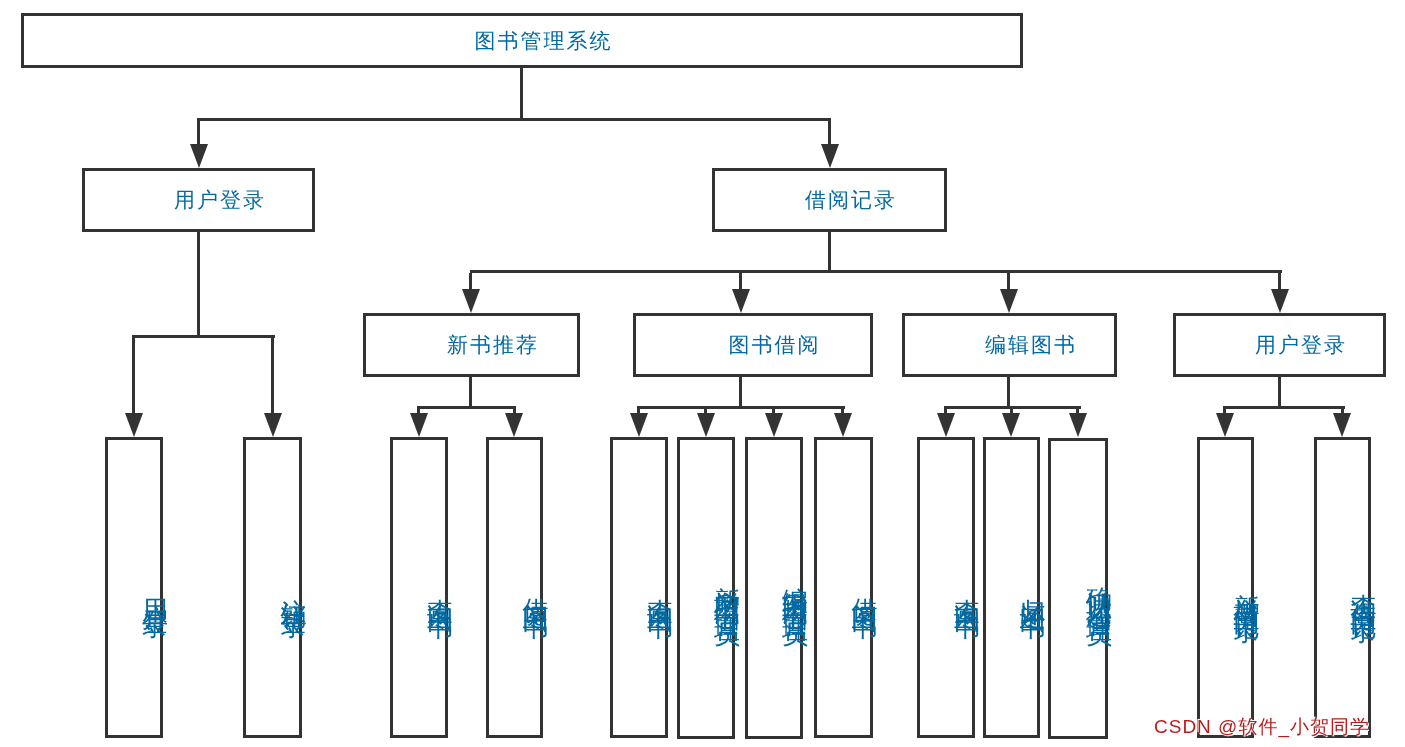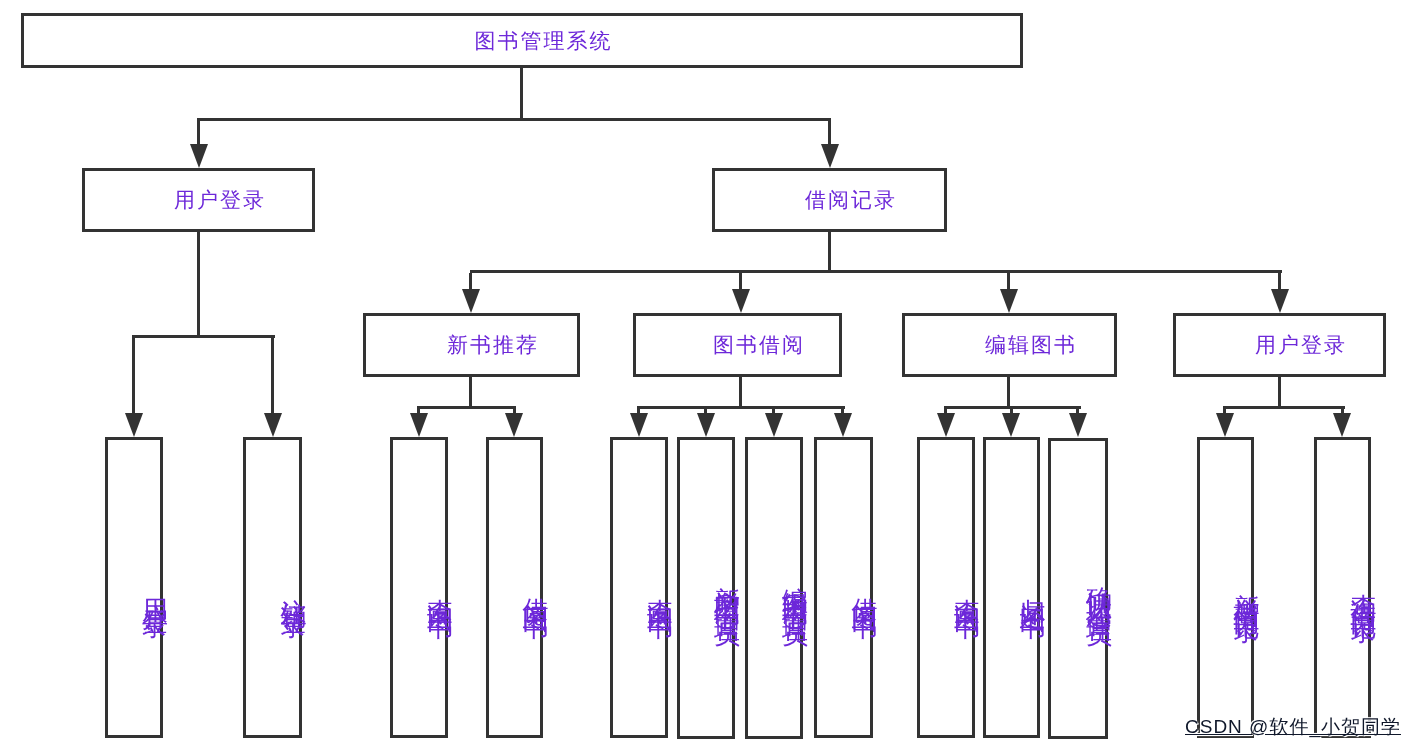--- a/index.html
+++ b/index.html
@@ -11,21 +11,21 @@
     overflow:hidden;
   }
   .box{
     position:absolute;
     box-sizing:border-box;
     border:3px solid #333333;
     background:#ffffff;
     display:flex;
     align-items:center;
     justify-content:center;
-    color:#6d28d9;
+    color:#0369a1;
     padding-left:43px;
   }
   .hbox{
     font-size:21px;
     letter-spacing:2px;
     white-space:nowrap;
   }
   .vbox{
     writing-mode:vertical-rl;
     text-orientation:mixed;
@@ -39,28 +39,27 @@
   }
   .arrow{
     position:absolute;
     width:0;height:0;
     border-left:9px solid transparent;
     border-right:9px solid transparent;
     border-top:24px solid #333333;
   }
   .watermark{
     position:absolute;
-    left:1185px;top:714px;
+    left:1154px;top:714px;
     font-size:19px;
     letter-spacing:1px;
-    color:#0f172a;
+    color:#b91c1c;
     text-shadow:0 0 2px #ffffff,1px 1px 0 #ffffff,-1px -1px 0 #ffffff;
     z-index:5;
     white-space:nowrap;
-    text-decoration:underline;
   }
 </style>
 </head>
 <body>
 
 <div id="stage">
 
   <div class="box hbox" style="left:21px;top:13px;width:1002px;height:55px;">图书管理系统</div>
 
   <div class="line" style="left:520px;top:68px;width:3px;height:53px;"></div>
@@ -85,21 +84,21 @@
   <div class="line" style="left:469px;top:273px;width:3px;height:18px;"></div>
   <div class="line" style="left:739px;top:273px;width:3px;height:18px;"></div>
   <div class="line" style="left:1007px;top:273px;width:3px;height:18px;"></div>
   <div class="line" style="left:1278px;top:273px;width:3px;height:18px;"></div>
   <div class="arrow" style="left:462px;top:289px;"></div>
   <div class="arrow" style="left:732px;top:289px;"></div>
   <div class="arrow" style="left:1000px;top:289px;"></div>
   <div class="arrow" style="left:1271px;top:289px;"></div>
 
   <div class="box hbox" style="left:363px;top:313px;width:217px;height:64px;">新书推荐</div>
-  <div class="box hbox" style="left:633px;top:313px;width:209px;height:64px;">图书借阅</div>
+  <div class="box hbox" style="left:633px;top:313px;width:240px;height:64px;">图书借阅</div>
   <div class="box hbox" style="left:902px;top:313px;width:215px;height:64px;">编辑图书</div>
   <div class="box hbox" style="left:1173px;top:313px;width:213px;height:64px;">用户登录</div>
 
   <div class="line" style="left:469px;top:377px;width:3px;height:29px;"></div>
   <div class="line" style="left:417px;top:406px;width:99px;height:3px;"></div>
   <div class="line" style="left:417px;top:409px;width:3px;height:6px;"></div>
   <div class="line" style="left:513px;top:409px;width:3px;height:6px;"></div>
   <div class="arrow" style="left:410px;top:413px;"></div>
   <div class="arrow" style="left:505px;top:413px;"></div>
 

